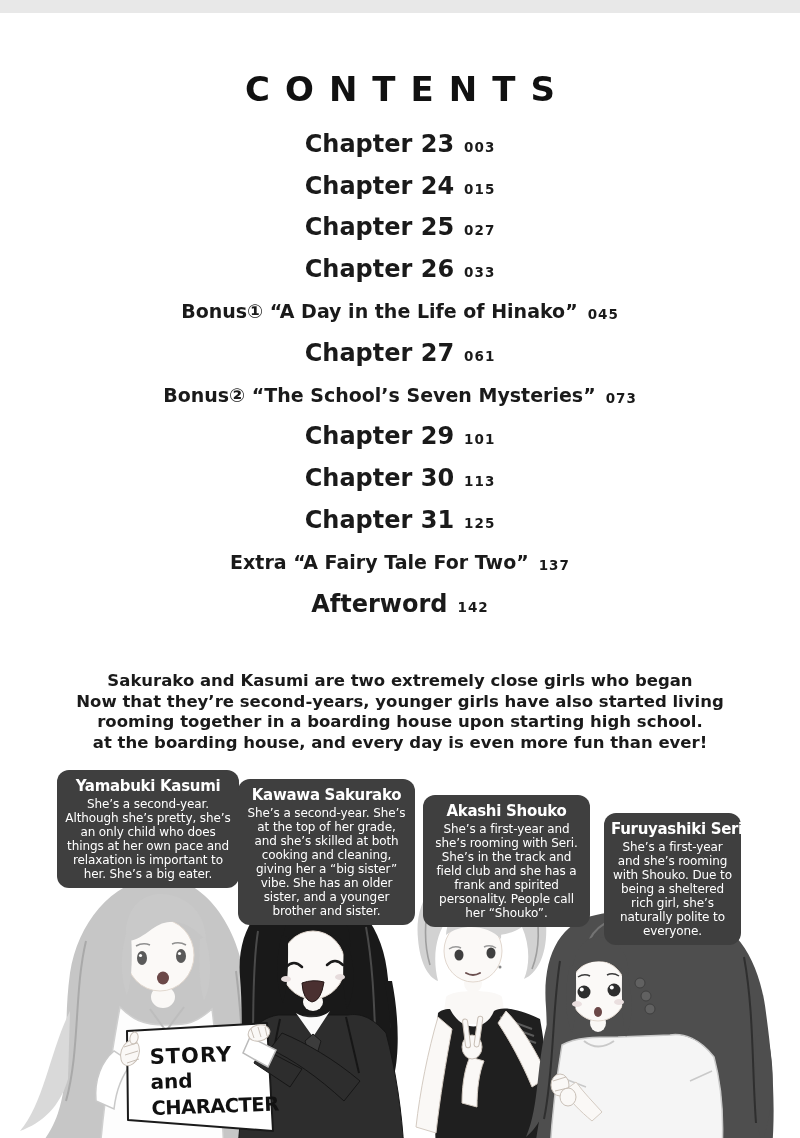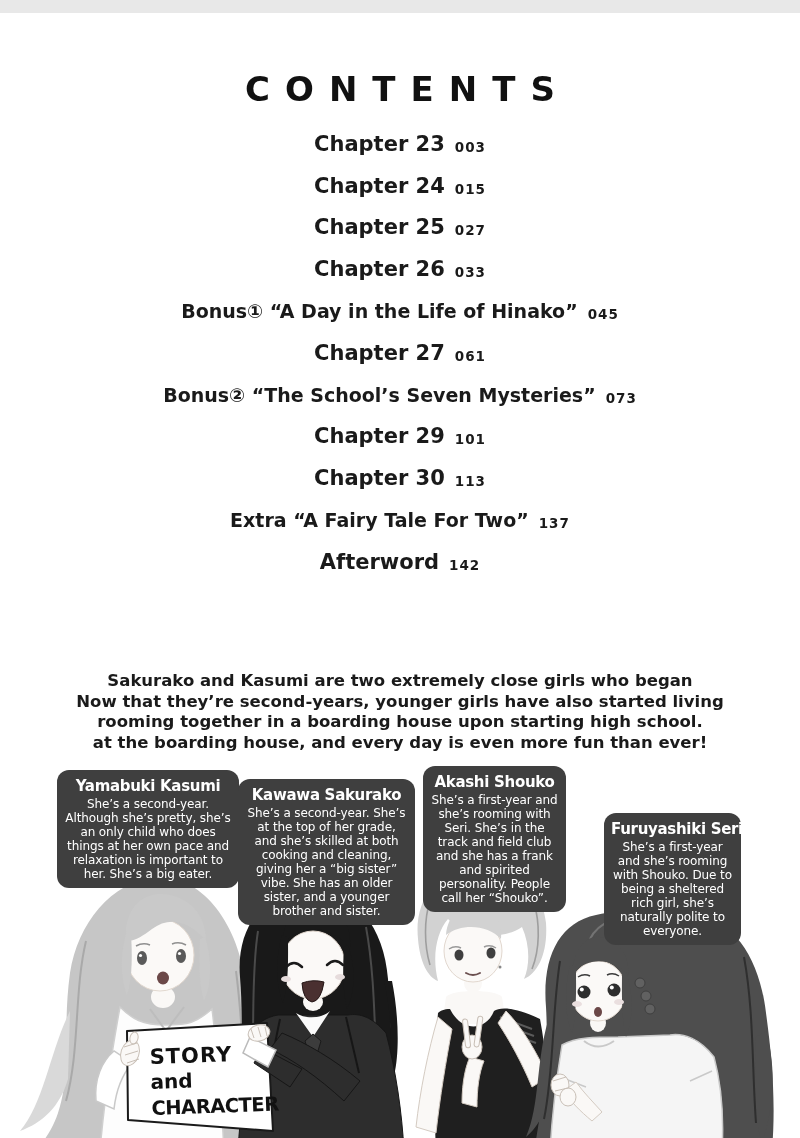--- a/index.html
+++ b/index.html
@@ -12,40 +12,40 @@
   .title{
     position:absolute;top:56px;left:0;width:100%;
     text-align:center;font-size:34px;font-weight:bold;
     letter-spacing:15px;text-indent:15px;color:#111;
   }
   
   .toc{position:absolute;top:110px;left:0;width:100%;}
   .toc-row{
     height:41.8px;display:flex;align-items:center;justify-content:center;
   }
-  .toc-label{font-size:21px;font-weight:bold;white-space:nowrap;}
+  .toc-label{font-size:24px;font-weight:bold;white-space:nowrap;}
   .toc-row.small .toc-label{font-size:19px;}
   .toc-page{
     font-size:13.5px;font-weight:bold;letter-spacing:1px;
     margin-left:10px;transform:translateY(2.5px);white-space:nowrap;
   }
   
   .synopsis{position:absolute;top:658px;left:0;width:100%;text-align:center;}
   .synopsis div{font-size:16.5px;font-weight:bold;line-height:20.6px;white-space:nowrap;}
   
   .char-card{
     position:absolute;background:var(--card-bg,#3f3f3f);color:var(--card-text,#fff);
     border-radius:12px;text-align:center;padding:7px 7px 7px;box-sizing:border-box;
     z-index:5;
   }
   .char-name{font-size:15px;font-weight:bold;margin-bottom:2px;letter-spacing:-0.3px;white-space:nowrap;}
   .char-desc{font-size:12px;line-height:1.17;letter-spacing:-0.1px;}
   .card1{left:57px;top:757px;width:182px;}
   .card2{left:238px;top:766px;width:177px;}
-  .card3{left:423px;top:753px;width:143px;}
+  .card3{left:423px;top:782px;width:167px;}
   .card4{left:604px;top:800px;width:137px;}
   
   .illus{position:absolute;left:0;top:848px;width:800px;height:290px;z-index:1;}
   .sign-text{font-family:"DejaVu Sans", sans-serif;font-weight:bold;fill:#111;}
 </style>
 </head>
 <body>
 
 <div class="page">
 
@@ -80,20 +80,24 @@
         <span class="toc-label">Bonus② “The School’s Seven Mysteries”</span>
         <span class="toc-page">073</span>
       </div>
     <div class="toc-row">
         <span class="toc-label">Chapter 29</span>
         <span class="toc-page">101</span>
       </div>
     <div class="toc-row">
         <span class="toc-label">Chapter 30</span>
         <span class="toc-page">113</span>
+      </div>
+    <div class="toc-row">
+        <span class="toc-label">Chapter 31</span>
+        <span class="toc-page">125</span>
       </div>
     <div class="toc-row small">
         <span class="toc-label">Extra “A Fairy Tale For Two”</span>
         <span class="toc-page">137</span>
       </div>
     <div class="toc-row">
         <span class="toc-label">Afterword</span>
         <span class="toc-page">142</span>
       </div>
   </div>

